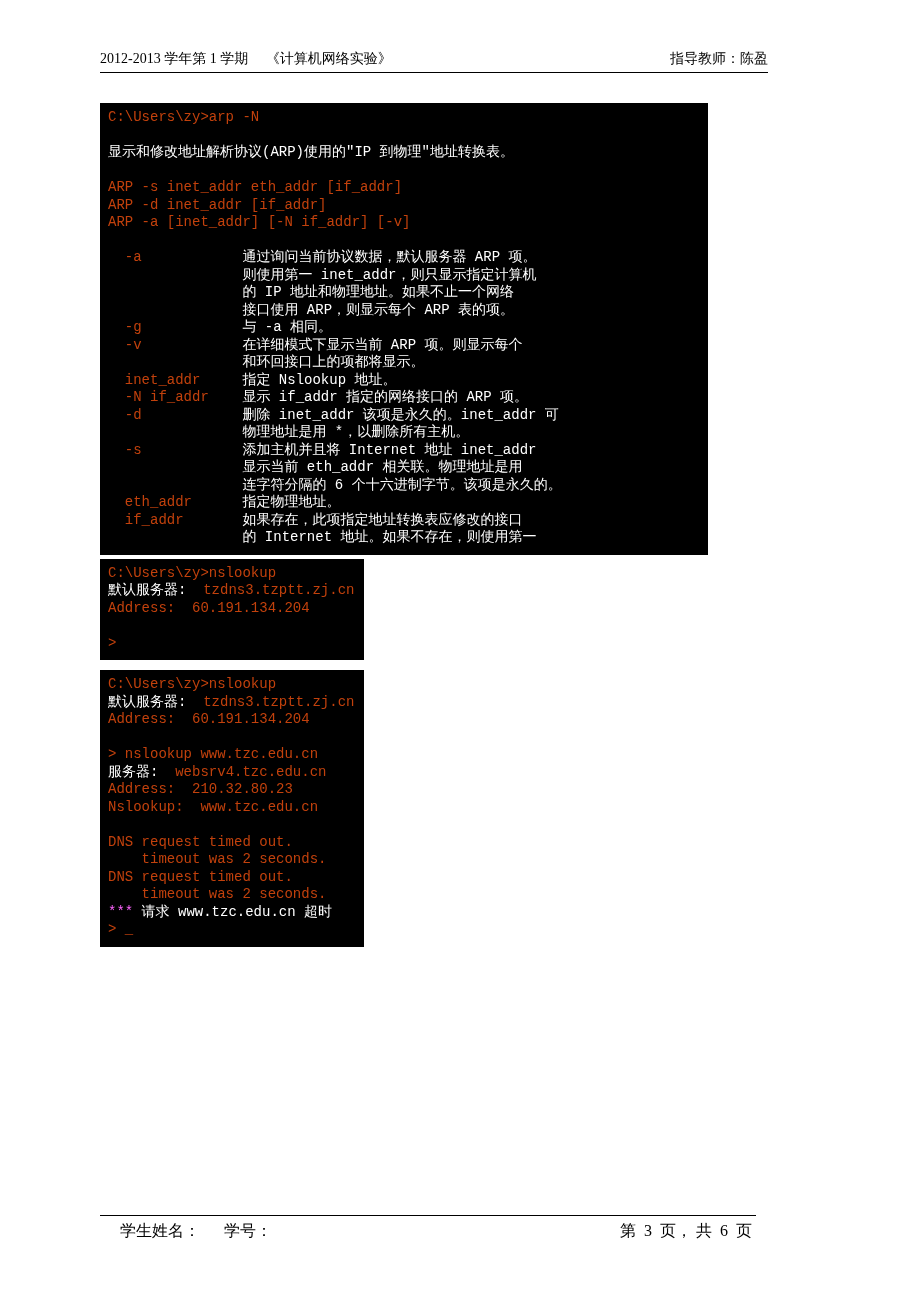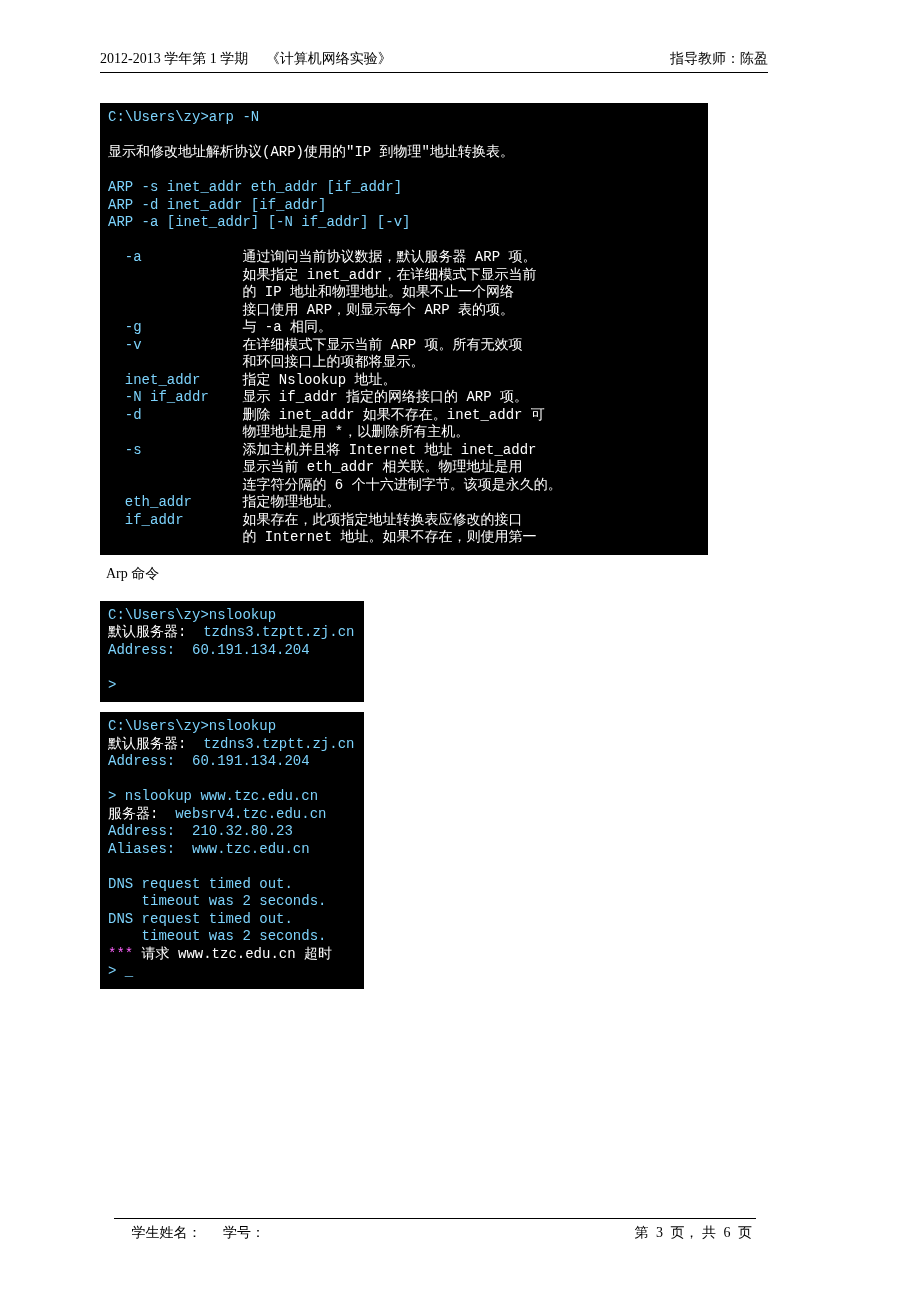--- a/index.html
+++ b/index.html
@@ -35,28 +35,28 @@
     font-size: 14px;
     line-height: 1.25;
     padding: 6px 8px 8px 8px;
     white-space: pre;
     box-sizing: border-box;
   }
   .term1 { width: 608px; }
   .term2 { width: 264px; margin-top: 4px; }
   .term3 { width: 264px; margin-top: 10px; }
   .w { color: #ffffff; }
-  .g { color: #7dd3fc; }
+  .g { color: #c2410c; }
   .m { color: #ff64ff; }
   .footer {
     position: absolute;
     bottom: 60px;
-    left: 114px;
+    left: 100px;
     right: 100px;
-    font-size: 14px;
+    font-size: 16px;
   }
   .footer-line {
     border-top: 1px solid #000;
     padding-top: 5px;
     display: flex;
     justify-content: space-between;
   }
   .footer-left span, .footer-right span { margin-right: 4px; }
 </style>
 </head>
@@ -79,53 +79,52 @@
 
   <div class="term-box term1"><span class="g">C:\Users\zy&gt;arp -N</span>
 <span></span>
 <span class="w">显示和修改地址解析协议(ARP)使用的"IP 到物理"地址转换表。</span>
 <span></span>
 <span class="g">ARP -s inet_addr eth_addr [if_addr]</span>
 <span class="g">ARP -d inet_addr [if_addr]</span>
 <span class="g">ARP -a [inet_addr] [-N if_addr] [-v]</span>
 <span></span>
 <span class="g">  -a            </span><span class="w">通过询问当前协议数据，默认服务器 ARP 项。</span>
-<span class="w">                如果指定 inet_addr，在详细模式下显示当前</span>
+<span class="w">                则使用第一 inet_addr，则只显示指定计算机</span>
 <span class="w">                的 IP 地址和物理地址。如果不止一个网络</span>
 <span class="w">                接口使用 ARP，则显示每个 ARP 表的项。</span>
 <span class="g">  -g            </span><span class="w">与 -a 相同。</span>
-<span class="g">  -v            </span><span class="w">在详细模式下显示当前 ARP 项。所有无效项</span>
+<span class="g">  -v            </span><span class="w">在详细模式下显示当前 ARP 项。则显示每个</span>
 <span class="w">                和环回接口上的项都将显示。</span>
 <span class="g">  inet_addr     </span><span class="w">指定 Nslookup 地址。</span>
 <span class="g">  -N if_addr    </span><span class="w">显示 if_addr 指定的网络接口的 ARP 项。</span>
-<span class="g">  -d            </span><span class="w">删除 inet_addr 如果不存在。inet_addr 可</span>
+<span class="g">  -d            </span><span class="w">删除 inet_addr 该项是永久的。inet_addr 可</span>
 <span class="w">                物理地址是用 *，以删除所有主机。</span>
 <span class="g">  -s            </span><span class="w">添加主机并且将 Internet 地址 inet_addr</span>
 <span class="w">                显示当前 eth_addr 相关联。物理地址是用</span>
 <span class="w">                连字符分隔的 6 个十六进制字节。该项是永久的。</span>
 <span class="g">  eth_addr      </span><span class="w">指定物理地址。</span>
 <span class="g">  if_addr       </span><span class="w">如果存在，此项指定地址转换表应修改的接口</span>
 <span class="w">                的 Internet 地址。如果不存在，则使用第一</span></div>
 
-  <div class="caption">Arp 命令</div>
 
   <div class="term-box term2"><span class="g">C:\Users\zy&gt;nslookup</span>
 <span class="w">默认服务器:  </span><span class="g">tzdns3.tzptt.zj.cn</span>
 <span class="g">Address:  60.191.134.204</span>
 <span></span>
 <span class="g">&gt;</span></div>
 
   <div class="term-box term3"><span class="g">C:\Users\zy&gt;nslookup</span>
 <span class="w">默认服务器:  </span><span class="g">tzdns3.tzptt.zj.cn</span>
 <span class="g">Address:  60.191.134.204</span>
 <span></span>
 <span class="g">&gt; nslookup www.tzc.edu.cn</span>
 <span class="w">服务器:  </span><span class="g">websrv4.tzc.edu.cn</span>
 <span class="g">Address:  210.32.80.23</span>
-<span class="g">Aliases:  www.tzc.edu.cn</span>
+<span class="g">Nslookup:  www.tzc.edu.cn</span>
 <span></span>
 <span class="g">DNS request timed out.</span>
 <span class="g">    timeout was 2 seconds.</span>
 <span class="g">DNS request timed out.</span>
 <span class="g">    timeout was 2 seconds.</span>
 <span class="m">*** </span><span class="w">请求 www.tzc.edu.cn 超时</span>
 <span class="g">&gt; _</span></div>
 
 
   <div class="footer">

